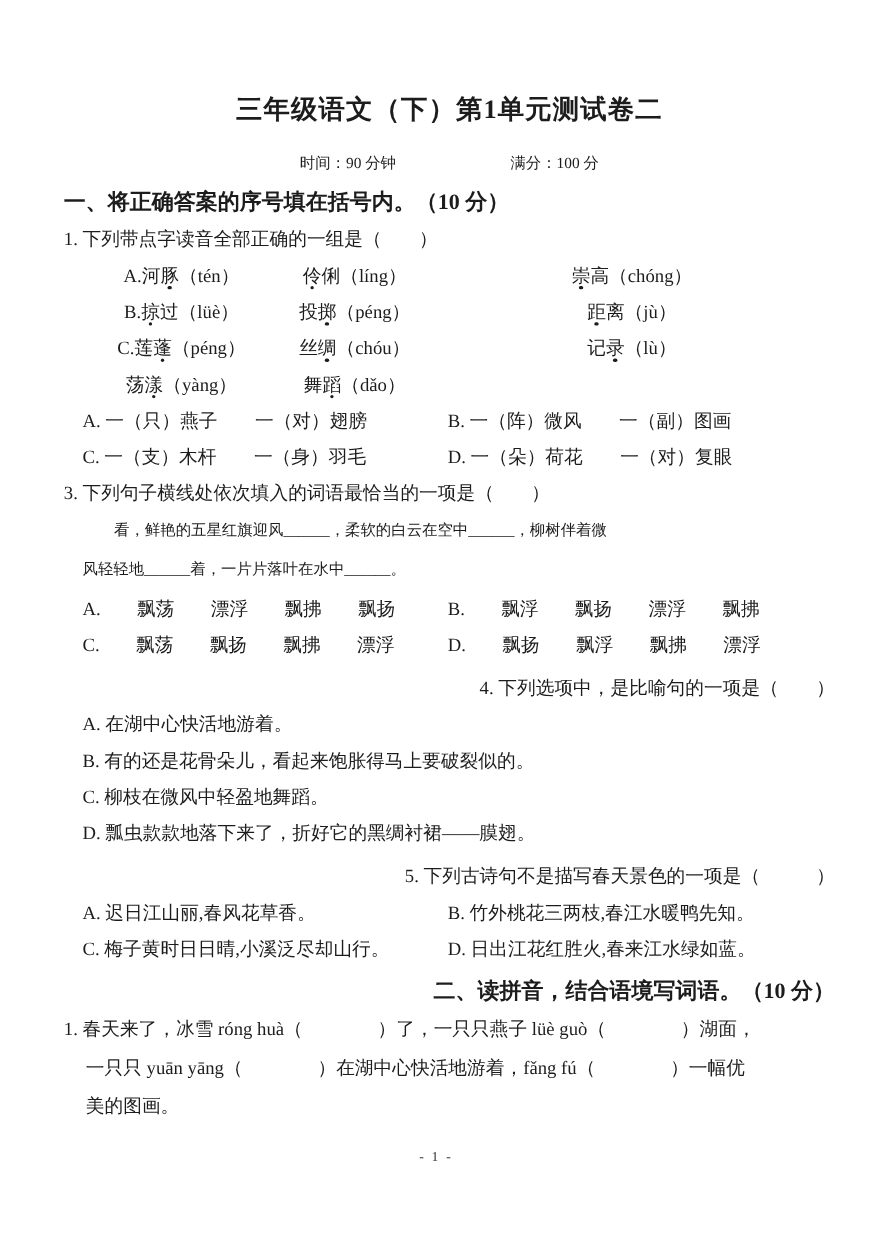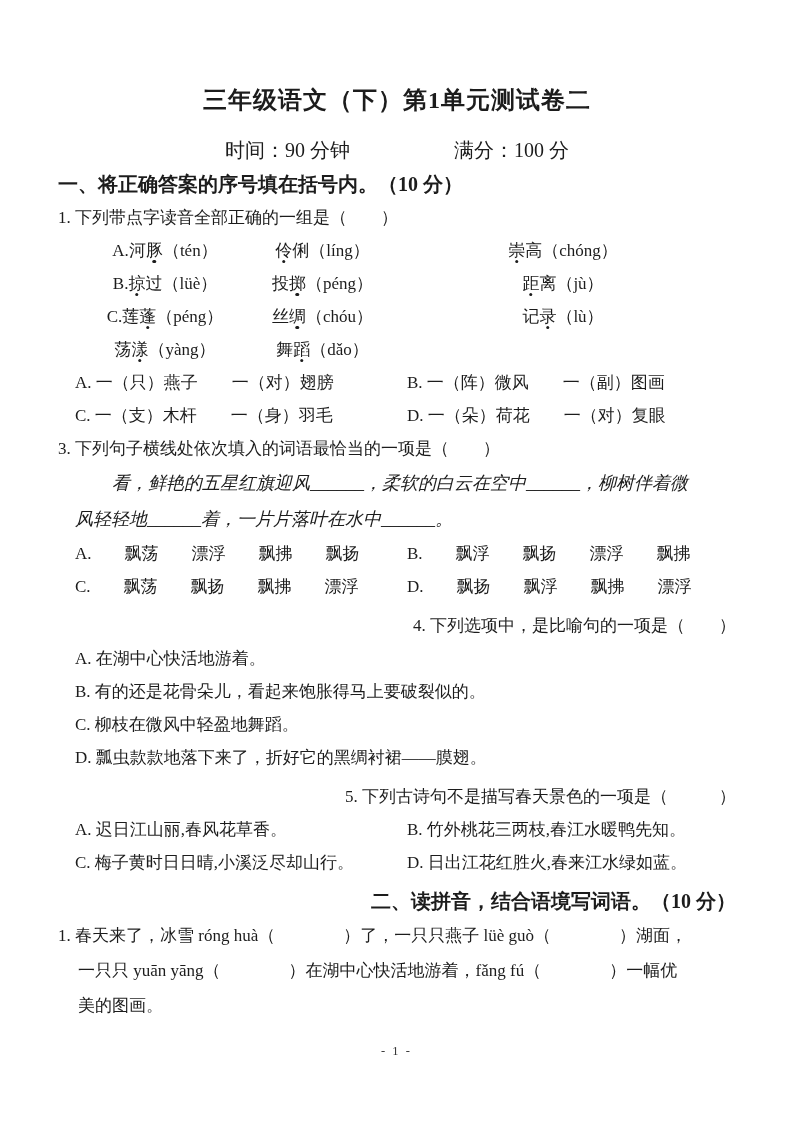--- a/index.html
+++ b/index.html
@@ -5,38 +5,38 @@
   * { box-sizing: border-box; }
   html, body { margin: 0; padding: 0; background: #ffffff; }
   .page {
     position: relative;
     width: 793px;
     height: 1122px;
     background: #ffffff;
     color: #1c1c1c;
     font-family: "Liberation Serif", "DejaVu Serif", serif;
     font-size: 17px;
-    padding: 0 57px 0 58px;
+    padding: 0 34px 0 58px;
     overflow: hidden;
   }
   .title {
     margin: 82px 0 0 0;
     text-align: center;
     font-size: 24px;
     font-weight: bold;
     line-height: 36px;
     letter-spacing: 1px;
   }
   .meta {
     margin-top: 16px;
     display: flex;
     justify-content: center;
     gap: 104px;
     line-height: 32px;
-    font-size: 20px;
+    font-size: 14px;
   }
   .heading {
     font-weight: bold;
     font-size: 20px;
     line-height: 33px;
     margin-top: 2px;
   }
   .line { line-height: 33px; }
   .indent { padding-left: 17px; }
   .q1-row {
@@ -45,22 +45,21 @@
     padding-left: 17px;
     text-align: center;
   }
   .two-col {
     display: grid;
     grid-template-columns: 332px auto;
     padding-left: 17px;
   }
   .q3-group { display: inline-flex; gap: 33px; }
   .kaiti {
-    font-style: italic;
-    font-size: 18px;
+    font-size: 14px;
     line-height: 36px;
   }
   .kaiti-indent2 { text-indent: 2.05em; padding-left: 17px; }
   .kaiti-cont { padding-left: 17px; }
   .dot-under { position: relative; }
   .dot-under::after {
     content: "";
     position: absolute;
     left: 50%;
     bottom: -3px;

